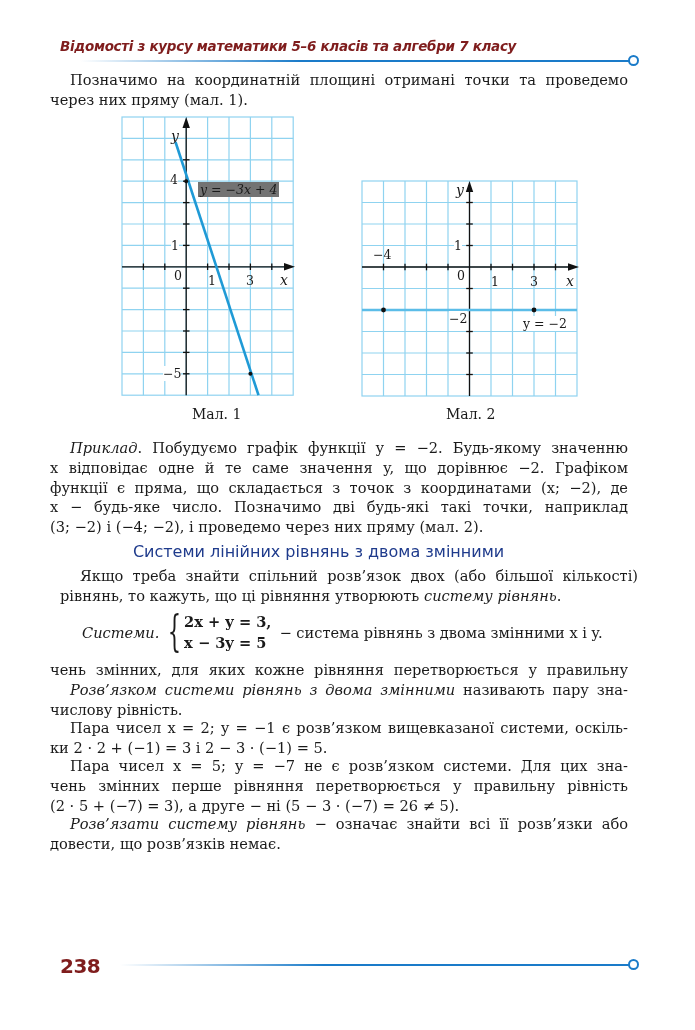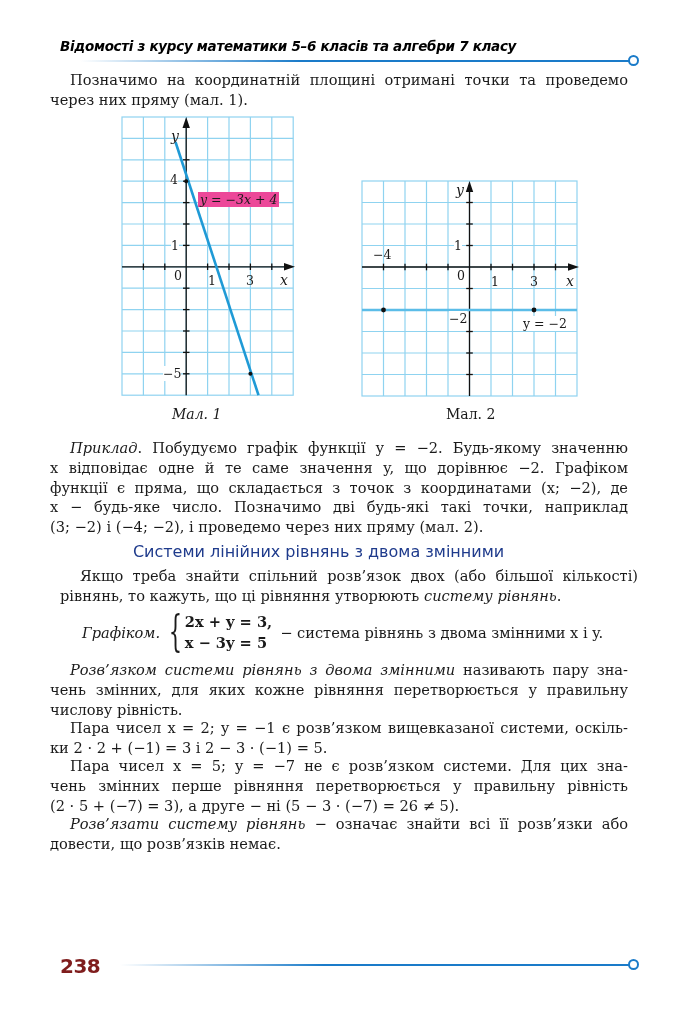--- a/index.html
+++ b/index.html
@@ -1,17 +1,17 @@
 <!DOCTYPE html>
 <html><head>
 <meta charset="utf-8">
 <style>
   html, body { margin:0; padding:0; background:#fff; }
   body { width:695px; height:1030px; position:relative; overflow:hidden; font-family:"DejaVu Serif", serif; color:#1a1a1a; }
-  .header-title { position:absolute; left:60px; top:38px; font-family:"DejaVu Sans", sans-serif; font-style:italic; font-weight:bold; font-size:13.5px; color:#000000; letter-spacing:-0.3px; }
+  .header-title { position:absolute; left:60px; top:38px; font-family:"DejaVu Sans", sans-serif; font-style:italic; font-weight:bold; font-size:13.5px; color:#7f1d1d; letter-spacing:-0.3px; }
   .rule { position:absolute; height:2px; }
   .rule.head { left:80px; width:550px; top:60px; background:linear-gradient(to right, rgba(26,123,201,0) 0%, #1a7bc9 40%, #1a7bc9 100%); }
   .rule.foot { left:120px; width:510px; top:964px; background:linear-gradient(to right, rgba(26,123,201,0) 0%, #1a7bc9 40%, #1a7bc9 100%); }
   .ring { position:absolute; width:7px; height:7px; border:2px solid #1a7bc9; border-radius:50%; background:#fff; }
   .ring.head { left:628px; top:55px; }
   .ring.foot { left:628px; top:959px; }
   .page-num { position:absolute; left:60px; top:954px; font-family:"DejaVu Sans", sans-serif; font-weight:bold; font-size:20px; color:#7f1d1d; letter-spacing:-0.5px; }
   .para { position:absolute; left:50px; width:578px; font-size:14.6px; line-height:19.8px; text-align:justify; }
   .para .l { display:block; text-align:justify; text-align-last:justify; white-space:nowrap; }
   .para .l.last { text-align-last:left; }
@@ -80,28 +80,28 @@
     <line x1="183" y1="373.8" x2="189.5" y2="373.8"></line>
   </g>
   <polygon points="295,266.8 284,263 284,270.6" fill="#111"></polygon>
   <polygon points="186.2,117 182.5,128 189.9,128" fill="#111"></polygon>
   <line x1="175.5" y1="142" x2="258.5" y2="395.2" stroke="#1f9ad6" stroke-width="2.6"></line>
   <circle cx="186.2" cy="181.2" r="2" fill="#111"></circle>
   <circle cx="250.4" cy="373.8" r="2" fill="#111"></circle>
 </svg>
 <div class="caption" style="left:171px;top:128px;font-style:italic;">y</div>
 <div class="caption" style="left:280px;top:272px;font-style:italic;">x</div>
-<div class="caption" style="left:198px;top:192px;font-size:12.5px;background:#ec4899;padding:0 2px;font-style:italic;">y = −3x + 4</div>
+<div class="caption" style="left:198px;top:182px;font-size:12.5px;background:#737373;padding:0 2px;font-style:italic;">y = −3x + 4</div>
 <div class="caption" style="left:174px;top:268px;font-size:12.5px;">0</div>
 <div class="caption" style="left:170px;top:172px;font-size:12.5px;background:#fff;">4</div>
 <div class="caption" style="left:171px;top:238px;font-size:12.5px;background:#fff;">1</div>
 <div class="caption" style="left:163px;top:366px;font-size:12.5px;background:#fff;">−5</div>
 <div class="caption" style="left:208px;top:273px;font-size:12.5px;">1</div>
 <div class="caption" style="left:246px;top:273px;font-size:12.5px;">3</div>
-<div class="caption" style="left:172px;top:406px;font-style:italic;">Мал. 1</div>
+<div class="caption" style="left:192px;top:406px;">Мал. 1</div>
 
 <svg class="figure" style="left:0;top:0;" width="695" height="430" viewBox="0 0 695 430">
   <g stroke="#8fd3f0" stroke-width="1.2" fill="none">
     <rect x="362" y="181" width="215" height="215"></rect>
     <line x1="383.5" y1="181" x2="383.5" y2="396"></line>
     <line x1="405" y1="181" x2="405" y2="396"></line>
     <line x1="426.5" y1="181" x2="426.5" y2="396"></line>
     <line x1="448" y1="181" x2="448" y2="396"></line>
     <line x1="469.5" y1="181" x2="469.5" y2="396"></line>
     <line x1="491" y1="181" x2="491" y2="396"></line>
@@ -163,32 +163,32 @@
 </div>
 
 <div class="section-title">Системи лінійних рівнянь з двома змінними</div>
 
 <div class="para" style="top:566px;margin-left:10px;">
   <span class="l ind">Якщо треба знайти спільний розв’язок двох (або більшої кількості)</span>
   <span class="l last"><span>рівнянь, то кажуть, що ці рівняння утворюють </span><i>систему рівнянь</i><span>.</span></span>
 </div>
 
 <div class="sys">
-  <i style="margin-right:4px;">Графіком.</i>
+  <i style="margin-right:4px;">Системи.</i>
   <span class="brace">{</span>
   <span class="sys-eqs">
     <span>2x + y = 3,</span>
     <span>x − 3y = 5</span>
   </span>
   <span style="margin-left:8px;">− система рівнянь з двома змінними x і y.</span>
 </div>
 
 <div class="para" style="top:660px;">
+  <span class="l">чень змінних, для яких кожне рівняння перетворюється у правильну</span>
   <span class="l ind"><i>Розв’язком системи рівнянь з двома змінними</i><span> називають пару зна-</span></span>
-  <span class="l">чень змінних, для яких кожне рівняння перетворюється у правильну</span>
   <span class="l last">числову рівність.</span>
 </div>
 
 <div class="para" style="top:718px;">
   <span class="l ind">Пара чисел x = 2; y = −1 є розв’язком вищевказаної системи, оскіль-</span>
   <span class="l last">ки 2 · 2 + (−1) = 3 і 2 − 3 · (−1) = 5.</span>
 </div>
 
 <div class="para" style="top:756px;">
   <span class="l ind">Пара чисел x = 5; y = −7 не є розв’язком системи. Для цих зна-</span>

